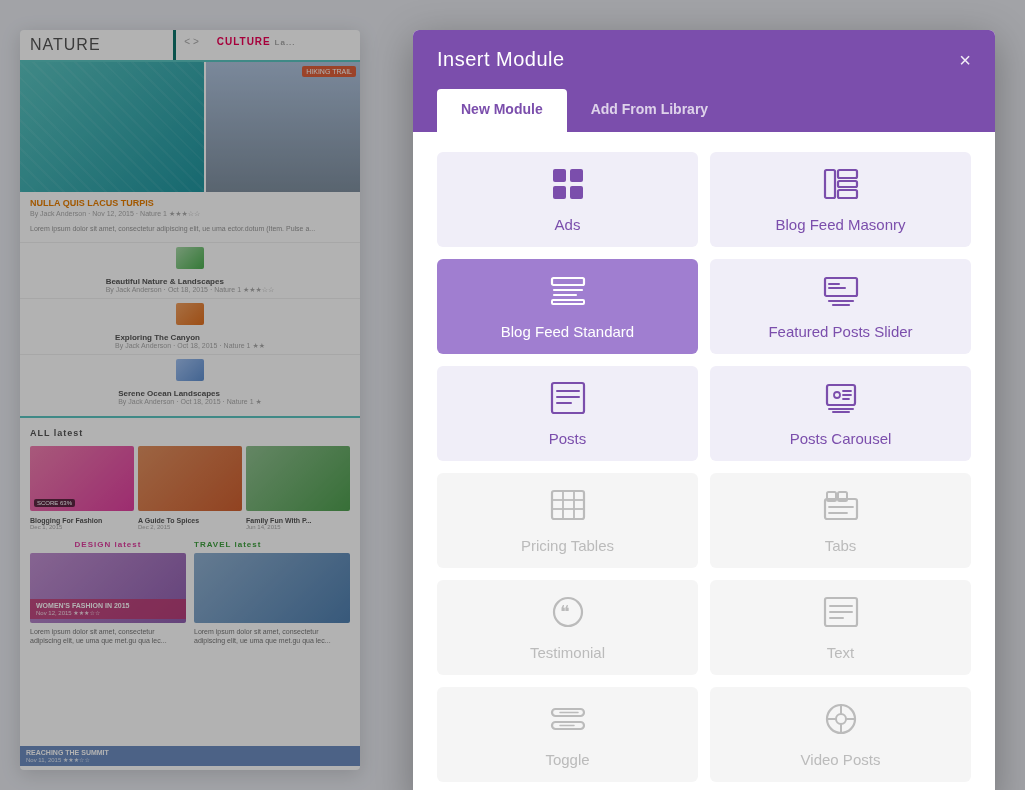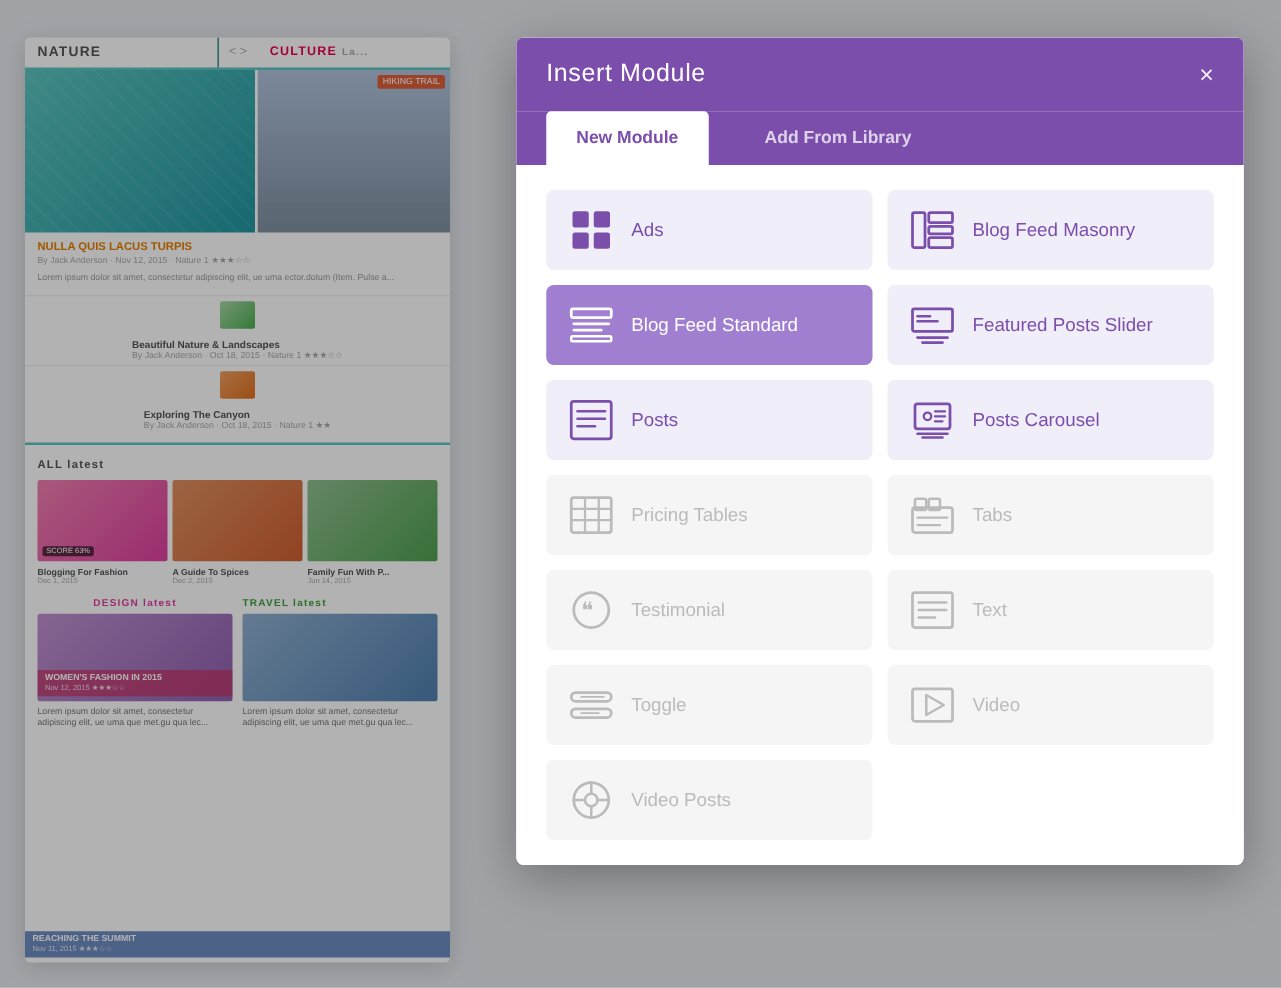--- a/index.html
+++ b/index.html
@@ -26,25 +26,25 @@
       z-index: 1;
     }
 
     .blog-header {
       display: flex;
       border-bottom: 2px solid #5bc4c0;
     }
     .blog-section-nature {
       flex: 1;
       padding: 6px 10px;
-      font-size: 11px;
-      font-weight: 700;
+      font-size: 16px;
+      font-weight: 400;
       color: #555;
       letter-spacing: 1px;
-      border-right: 1px solid #0f766e;
+      border-right: 3px solid #0f766e;
     }
     .blog-section-culture {
       flex: 1;
       padding: 6px 10px;
       font-size: 10px;
       font-weight: 700;
       color: #e05;
       letter-spacing: 1px;
     }
     .blog-nav-arrows {
@@ -241,21 +241,20 @@
       background: none;
       border: none;
       line-height: 1;
       opacity: 0.9;
     }
 
     .modal-tabs {
       display: flex;
       background: #7b4eac;
       padding: 0 24px;
-      gap: 21px;
     }
     .modal-tab {
       padding: 12px 24px;
       font-size: 14px;
       font-weight: 600;
       cursor: pointer;
       border-bottom: 3px solid transparent;
       color: rgba(255,255,255,0.75);
     }
     .modal-tab.active {
@@ -276,20 +275,21 @@
 
     .module-item {
       display: flex;
       align-items: center;
       gap: 14px;
       padding: 14px 18px;
       border-radius: 6px;
       cursor: pointer;
       background: #f0eef8;
       transition: background 0.15s;
+      flex-direction: column;
     }
     .module-item.active {
       background: #a07ed0;
     }
     .module-item.active .module-label {
       color: #fff;
     }
     .module-item.active .module-icon {
       color: #fff;
     }
@@ -348,20 +348,27 @@
     <div class="blog-list-text">
       <div class="blog-list-title">Beautiful Nature &amp; Landscapes</div>
       <div class="blog-list-meta">By Jack Anderson · Oct 18, 2015 · Nature 1 ★★★☆☆</div>
     </div>
   </div>
   <div class="blog-list-item">
     <div class="blog-thumb orange"></div>
     <div class="blog-list-text">
       <div class="blog-list-title">Exploring The Canyon</div>
       <div class="blog-list-meta">By Jack Anderson · Oct 18, 2015 · Nature 1 ★★</div>
+    </div>
+  </div>
+  <div class="blog-list-item">
+    <div class="blog-thumb blue"></div>
+    <div class="blog-list-text">
+      <div class="blog-list-title">Serene Ocean Landscapes</div>
+      <div class="blog-list-meta">By Jack Anderson · Oct 18, 2015 · Nature 1 ★</div>
     </div>
   </div>
 
   <div class="blog-divider"></div>
   <div class="blog-tag">ALL latest</div>
 
   <div class="blog-grid">
     <div class="blog-grid-img pink">
       <div class="score-badge">SCORE 63%</div>
     </div>
@@ -549,29 +556,20 @@
           <svg viewBox="0 0 36 36" fill="none" xmlns="http://www.w3.org/2000/svg">
             <rect x="2" y="8" width="32" height="7" rx="3.5" stroke="#bbb" stroke-width="2.2" fill="none"></rect>
             <rect x="2" y="21" width="32" height="7" rx="3.5" stroke="#bbb" stroke-width="2.2" fill="none"></rect>
             <line x1="10" y1="11.5" x2="28" y2="11.5" stroke="#bbb" stroke-width="1.5" stroke-linecap="round"></line>
             <line x1="10" y1="24.5" x2="24" y2="24.5" stroke="#bbb" stroke-width="1.5" stroke-linecap="round"></line>
           </svg>
         </div>
         <span class="module-label">Toggle</span>
       </div>
 
-      <div class="module-item inactive">
-        <div class="module-icon">
-          <svg viewBox="0 0 36 36" fill="none" xmlns="http://www.w3.org/2000/svg">
-            <rect x="2" y="5" width="32" height="26" rx="2" stroke="#bbb" stroke-width="2.2" fill="none"></rect>
-            <polygon points="13,10 13,26 27,18" stroke="#bbb" stroke-width="2" fill="none" stroke-linejoin="round"></polygon>
-          </svg>
-        </div>
-        <span class="module-label">Video</span>
-      </div>
 
       <div class="module-item inactive">
         <div class="module-icon">
           <svg viewBox="0 0 36 36" fill="none" xmlns="http://www.w3.org/2000/svg">
             <circle cx="18" cy="18" r="14" stroke="#bbb" stroke-width="2.2" fill="none"></circle>
             <circle cx="18" cy="18" r="5" stroke="#bbb" stroke-width="2" fill="none"></circle>
             <line x1="4" y1="18" x2="13" y2="18" stroke="#bbb" stroke-width="2" stroke-linecap="round"></line>
             <line x1="23" y1="18" x2="32" y2="18" stroke="#bbb" stroke-width="2" stroke-linecap="round"></line>
             <line x1="18" y1="4" x2="18" y2="13" stroke="#bbb" stroke-width="2" stroke-linecap="round"></line>
             <line x1="18" y1="23" x2="18" y2="32" stroke="#bbb" stroke-width="2" stroke-linecap="round"></line>

